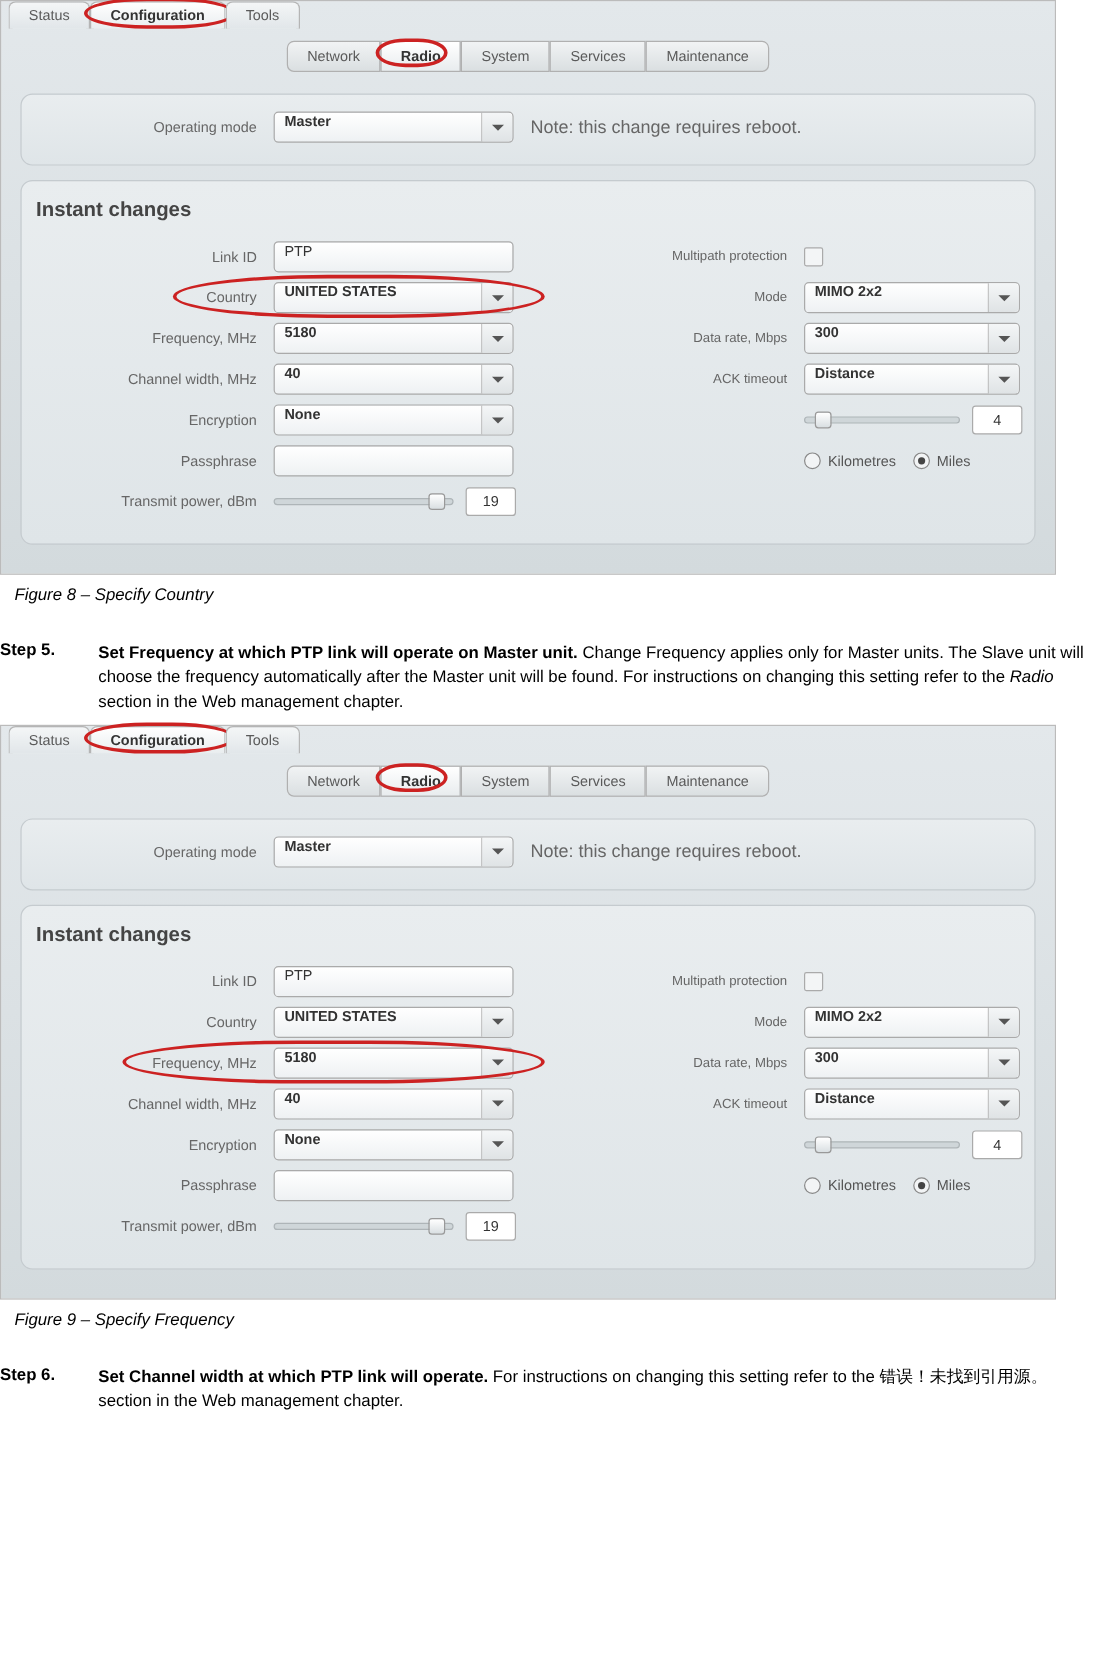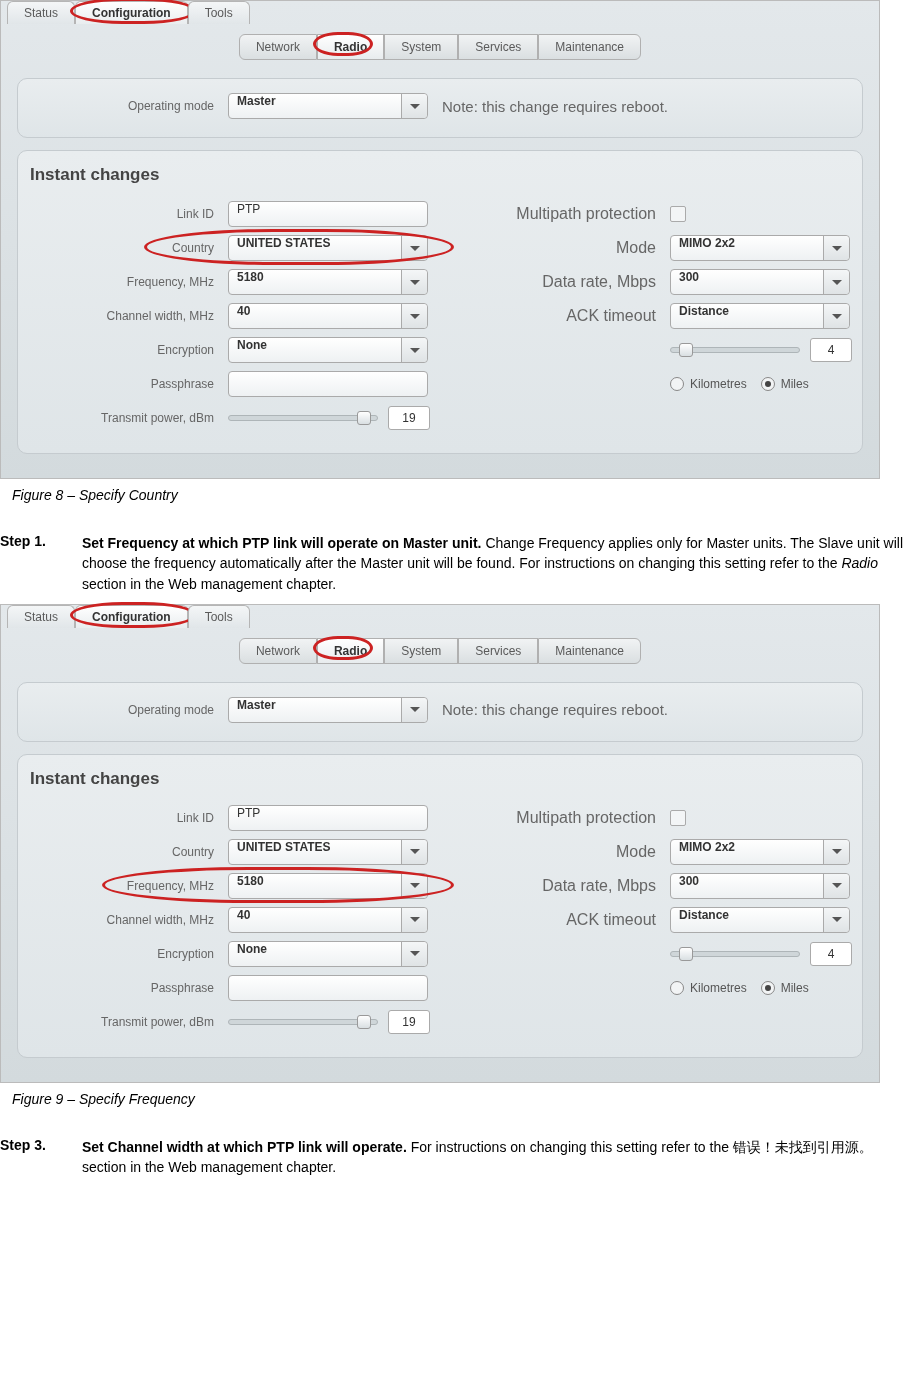--- a/index.html
+++ b/index.html
@@ -125,21 +125,21 @@
     border-top-color: #555;
     margin-top: 5px;
   }
   .inp { font-weight: normal; }
   .note { margin-left: 14px; color:#666; font-size:15px; }
   .cols { display: flex; gap: 36px; }
   .colL { width: 430px; }
   .colR { flex: 1; }
   .frow { display: flex; align-items: center; height: 34px; position: relative; }
   .lbl2 { width: 200px; text-align: right; padding-right: 14px; color:#666; font-size:12px; }
-  .lblR { width: 180px; text-align: right; padding-right: 14px; color:#666; font-size:16px; }
+  .lblR { width: 180px; text-align: right; padding-right: 14px; color:#666; font-size:11px; }
   .selR { width: 180px; }
   .chk {
     width: 16px; height: 16px;
     border: 1px solid #aaa;
     background: #f3f5f6;
     border-radius: 2px;
   }
   .slider {
     width: 150px; height: 6px;
     background: #cfd6d9;
@@ -302,21 +302,21 @@
             </span>
         </div>
       </div>
     </div>
   </div>
 </div>
 
 <div class="caption">Figure 8 – Specify Country</div>
 
 <div class="step-wrap">
-  <span class="step-label">Step 1.</span>
+  <span class="step-label">Step 5.</span>
   <span class="step-body">
     <span class="bold">Set Frequency at which PTP link will operate on Master unit.</span><span> Change Frequency applies only for Master units. The Slave unit will choose the frequency automatically after the Master unit will be found. For instructions on changing this setting refer to the </span><span class="ital">Radio</span><span> section in the Web management chapter.</span>
   </span>
 </div>
 
 <div class="shot">
   <div class="top-tabs">
     <div class="tab">Status</div>
     <div class="tab active" style="position:relative">
       <span>Configuration</span>
@@ -442,17 +442,17 @@
             </span>
         </div>
       </div>
     </div>
   </div>
 </div>
 
 <div class="caption">Figure 9 – Specify Frequency</div>
 
 <div class="step-wrap">
-  <span class="step-label">Step 3.</span>
+  <span class="step-label">Step 6.</span>
   <span class="step-body">
     <span class="bold">Set Channel width at which PTP link will operate.</span><span> For instructions on changing this setting refer to the 错误！未找到引用源。 section in the Web management chapter.</span>
   </span>
 </div>
 
 </body></html>

